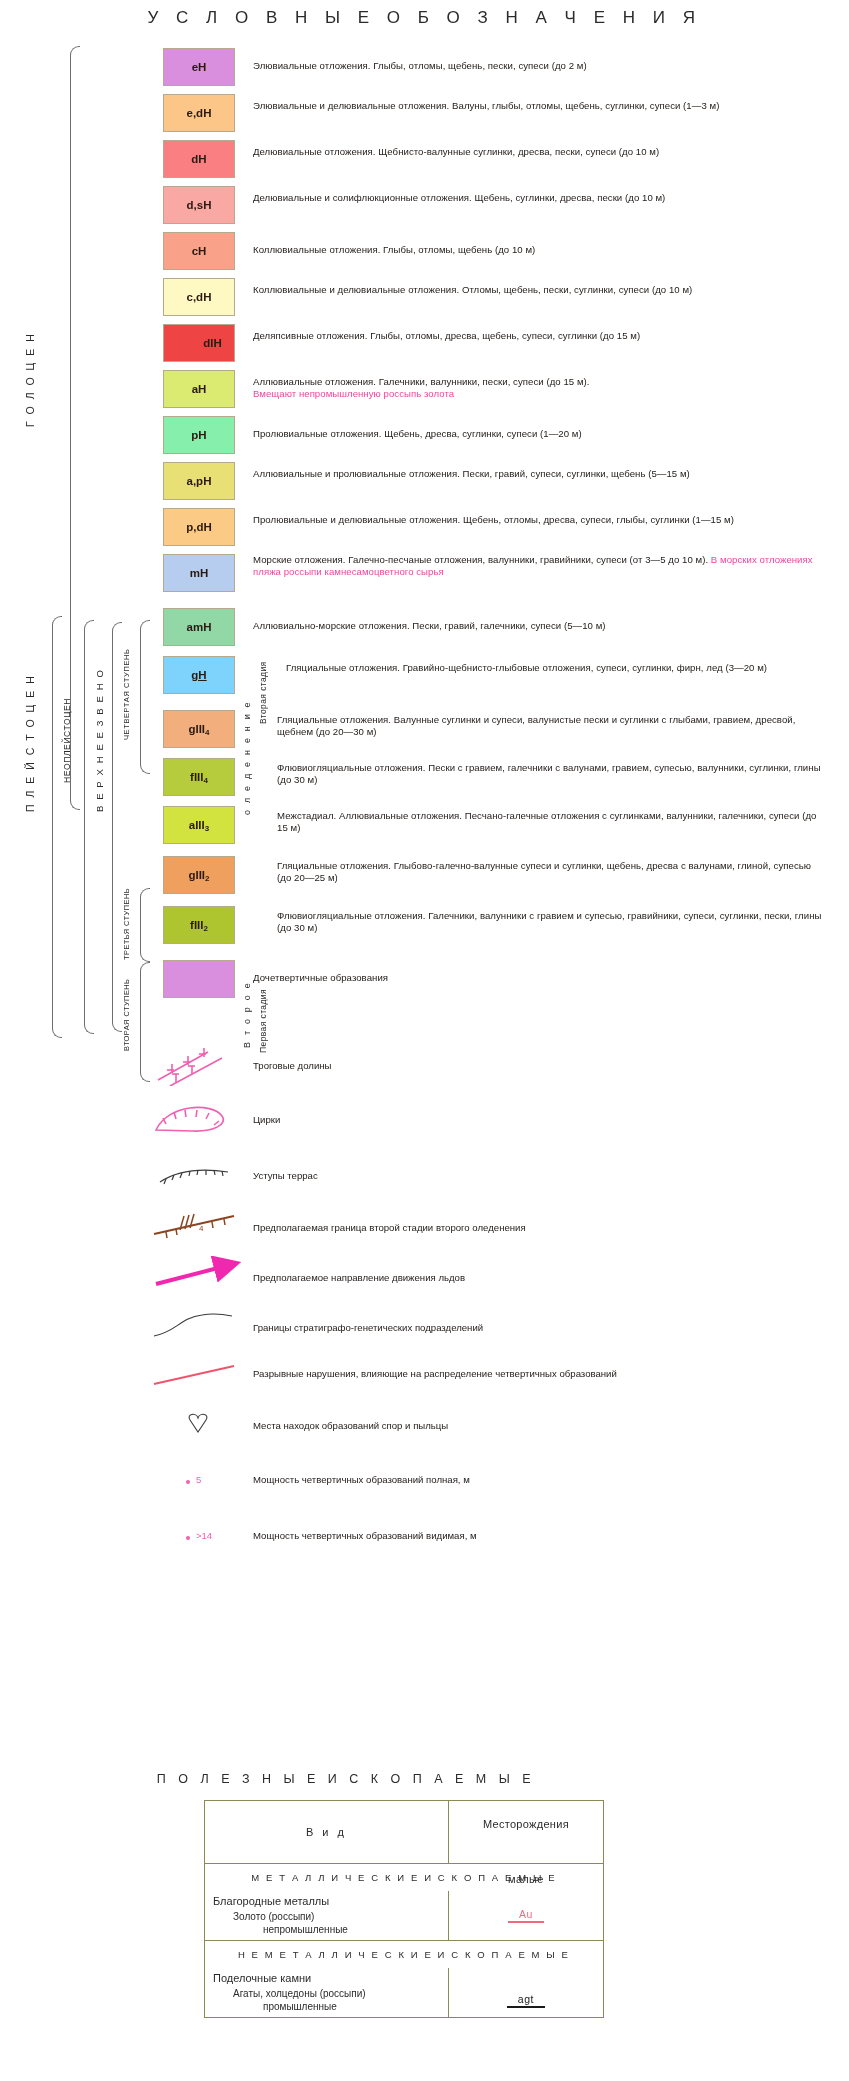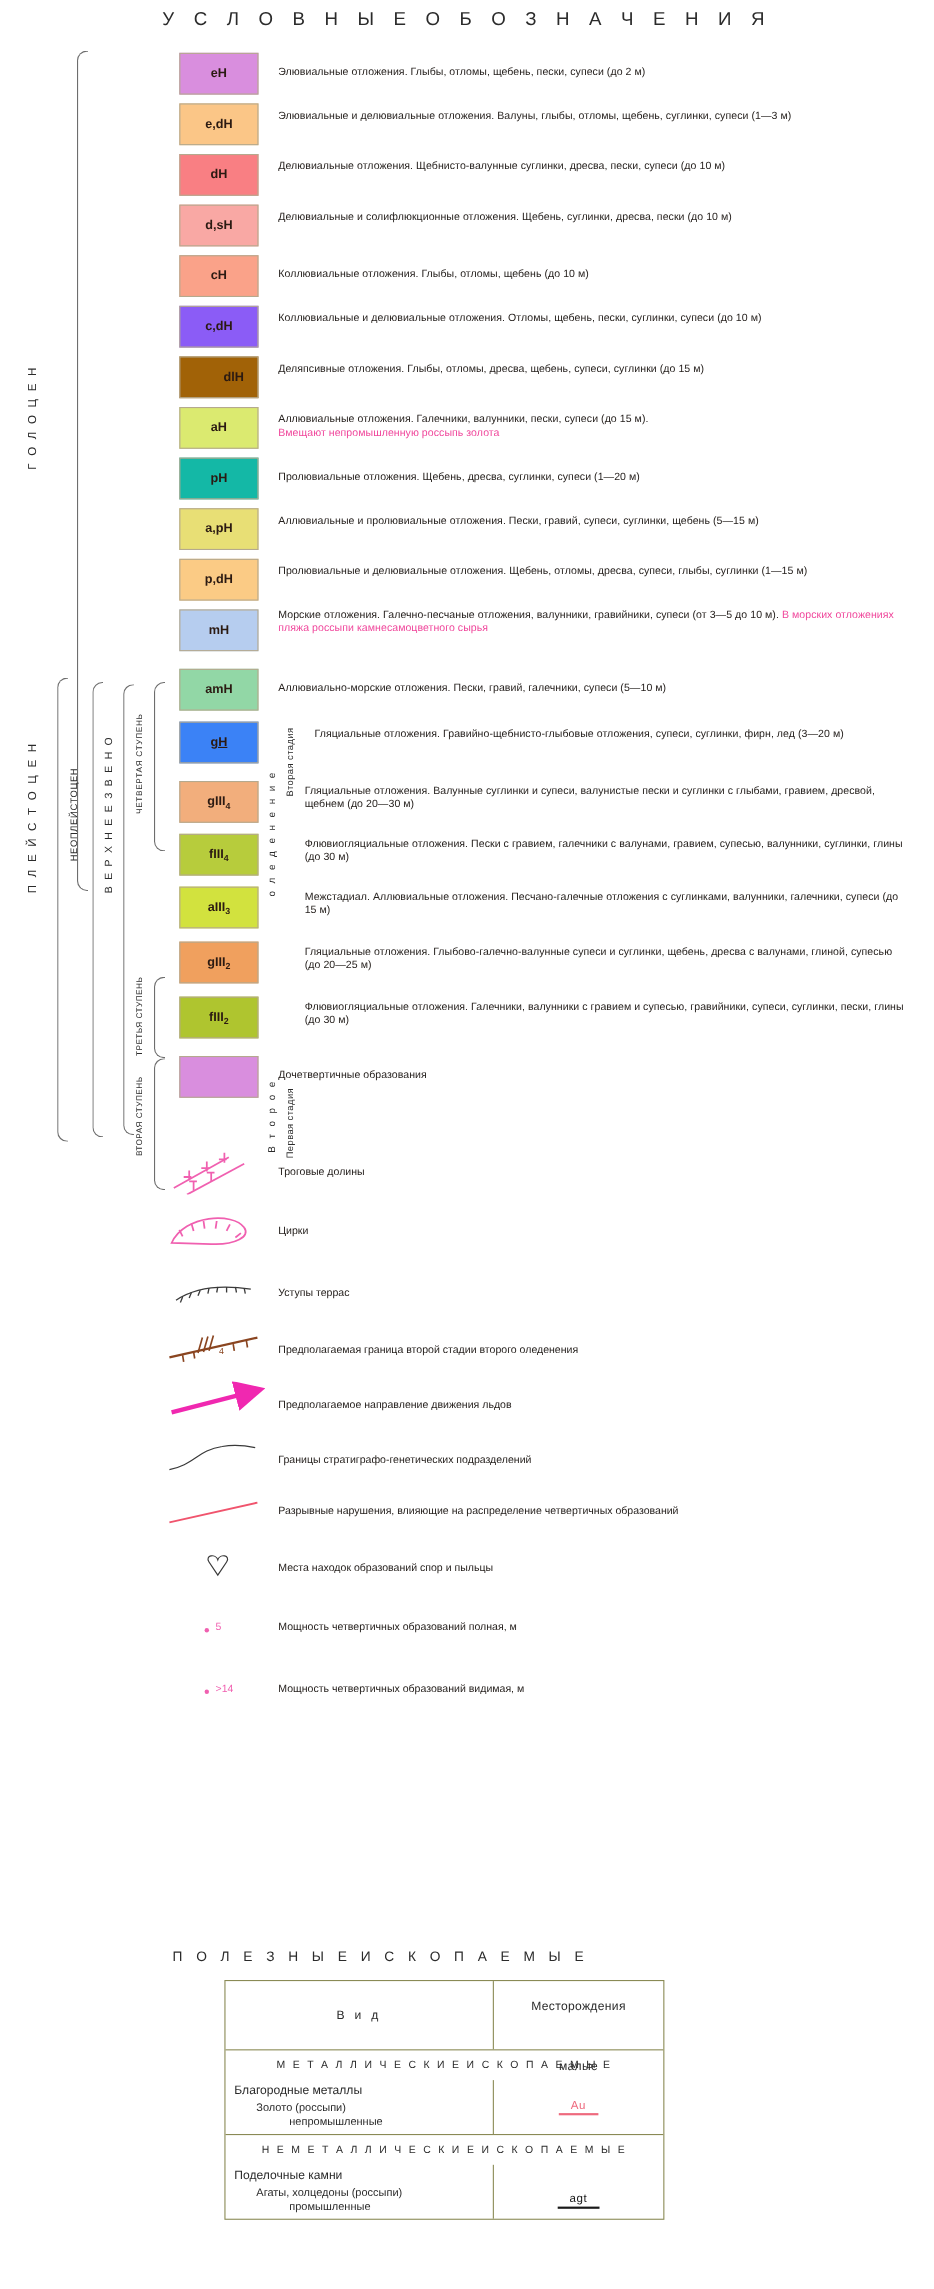--- a/index.html
+++ b/index.html
@@ -141,45 +141,45 @@
     </div>
 
     <div class="row" style="top:232px;">
       <div class="swatch" style="background:#faa289;">
           <span>cH</span>
         </div>
       <div class="desc" style="top:12px;"><span>Коллювиальные отложения. Глыбы, отломы, щебень (до 10 м)</span></div>
     </div>
 
     <div class="row" style="top:278px;">
-      <div class="swatch" style="background:#8b5cf6;">
+      <div class="swatch" style="background:#fef9c3;">
           <span>c,dH</span>
         </div>
       <div class="desc" style="top:6px;"><span>Коллювиальные и делювиальные отложения. Отломы, щебень, пески, суглинки, супеси (до 10 м)</span></div>
     </div>
 
     <div class="row" style="top:324px;">
-      <div class="swatch" style="background:#a16207;padding-left:27px;">
+      <div class="swatch" style="background:#ef4444;padding-left:27px;">
           <span>dlH</span>
         </div>
       <div class="desc" style="top:6px;"><span>Деляпсивные отложения. Глыбы, отломы, дресва, щебень, супеси, суглинки (до 15 м)</span></div>
     </div>
 
     <div class="row" style="top:370px;">
       <div class="swatch" style="background:#dbea70;">
           <span>aH</span>
         </div>
       <div class="desc" style="top:6px;">
         <span>Аллювиальные отложения. Галечники, валунники, пески, супеси (до 15 м).</span><br>
         <span class="pink">Вмещают непромышленную россыпь золота</span>
       </div>
     </div>
 
     <div class="row" style="top:416px;">
-      <div class="swatch" style="background:#14b8a6;">
+      <div class="swatch" style="background:#86efac;">
           <span>pH</span>
         </div>
       <div class="desc" style="top:12px;"><span>Пролювиальные отложения. Щебень, дресва, суглинки, супеси (1—20 м)</span></div>
     </div>
 
     <div class="row" style="top:462px;">
       <div class="swatch" style="background:#e8df75;">
           <span>a,pH</span>
         </div>
       <div class="desc" style="top:6px;"><span>Аллювиальные и пролювиальные отложения. Пески, гравий, супеси, суглинки, щебень (5—15 м)</span></div>
@@ -203,21 +203,21 @@
     </div>
 
     <div class="row" style="top:608px;">
       <div class="swatch" style="background:#92d7a6;">
           <span>amH</span>
         </div>
       <div class="desc" style="top:12px;"><span>Аллювиально-морские отложения. Пески, гравий, галечники, супеси (5—10 м)</span></div>
     </div>
 
     <div class="row" style="top:656px;">
-      <div class="swatch" style="background:#3b82f6;text-decoration:underline;">
+      <div class="swatch" style="background:#7dd3fc;text-decoration:underline;">
           <span>gH</span>
         </div>
       <div class="desc" style="top:6px;margin-left:33px;"><span>Гляциальные отложения. Гравийно-щебнисто-глыбовые отложения, супеси, суглинки, фирн, лед (3—20 м)</span></div>
     </div>
 
     <div class="row" style="top:710px;">
       <div class="swatch" style="background:#f2ae7c;">
         <span>gIII</span>
           <sub>4</sub>
       </div>

